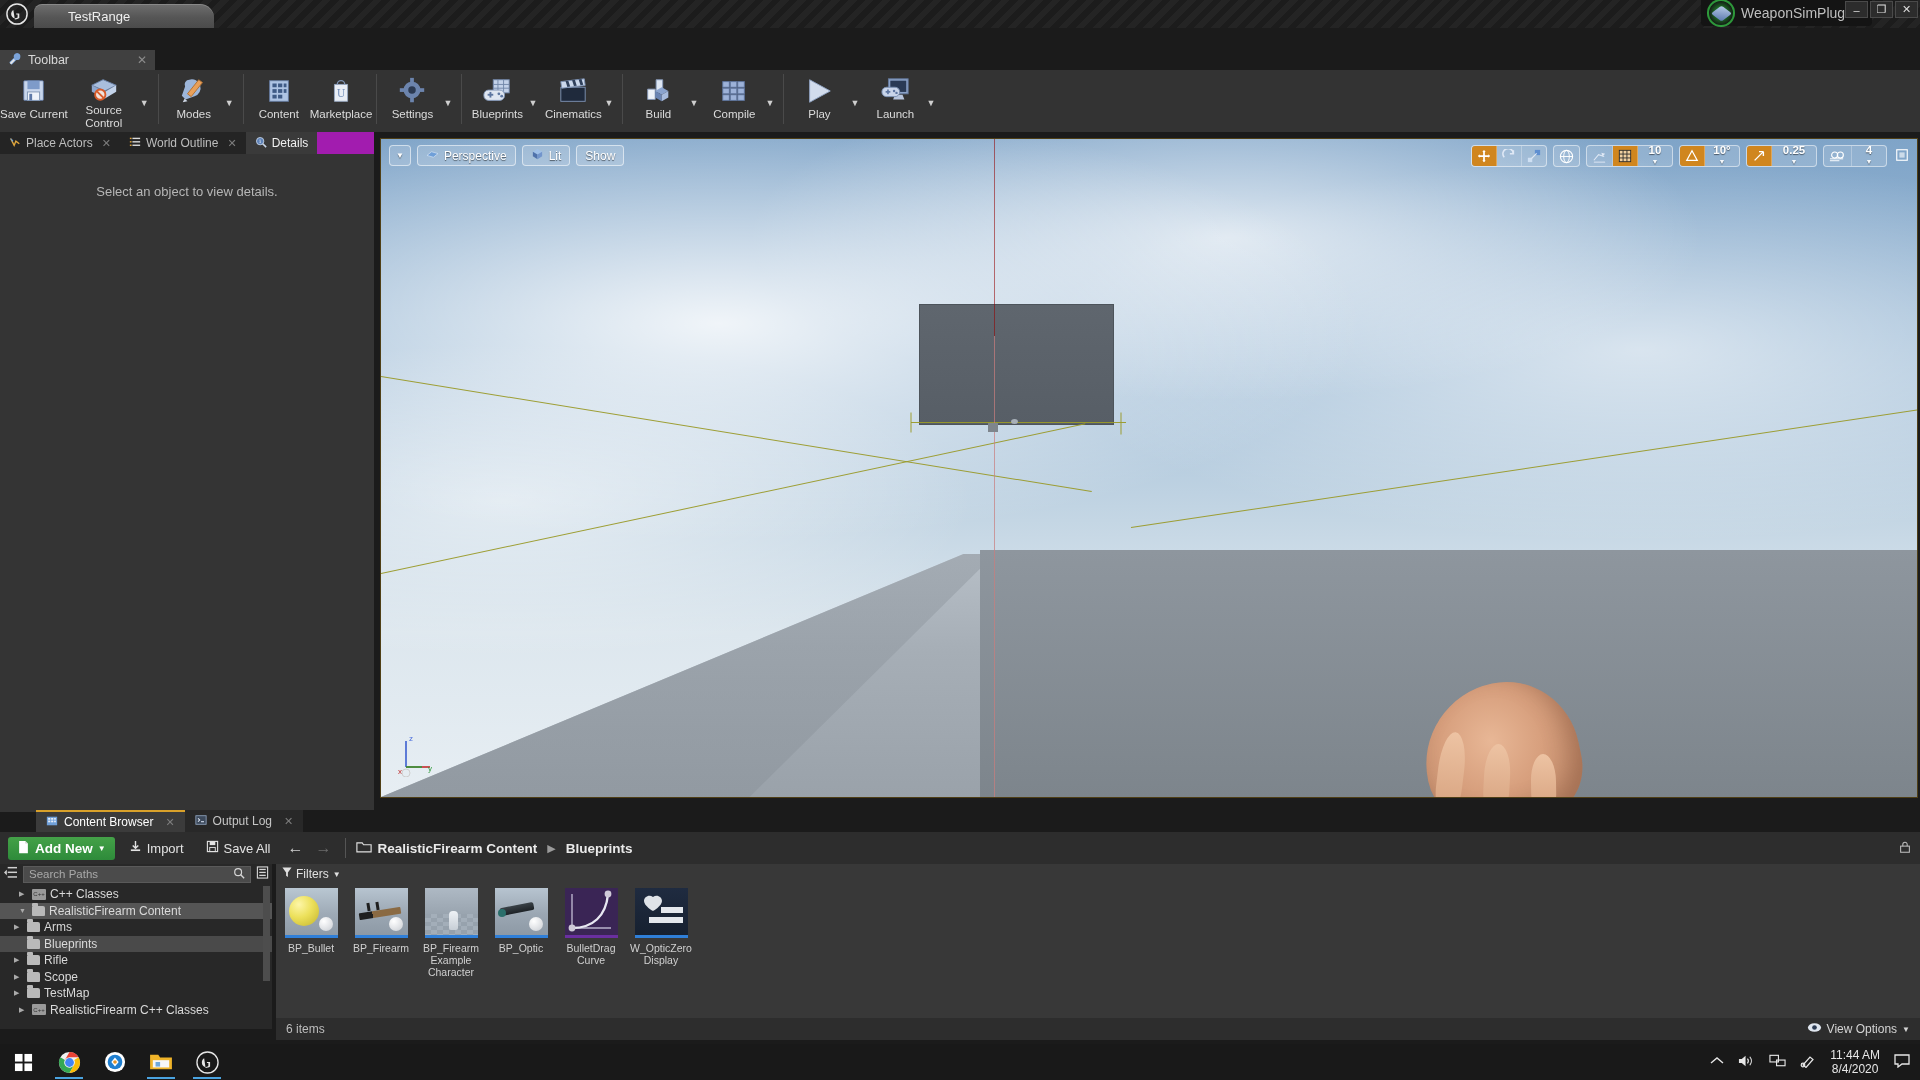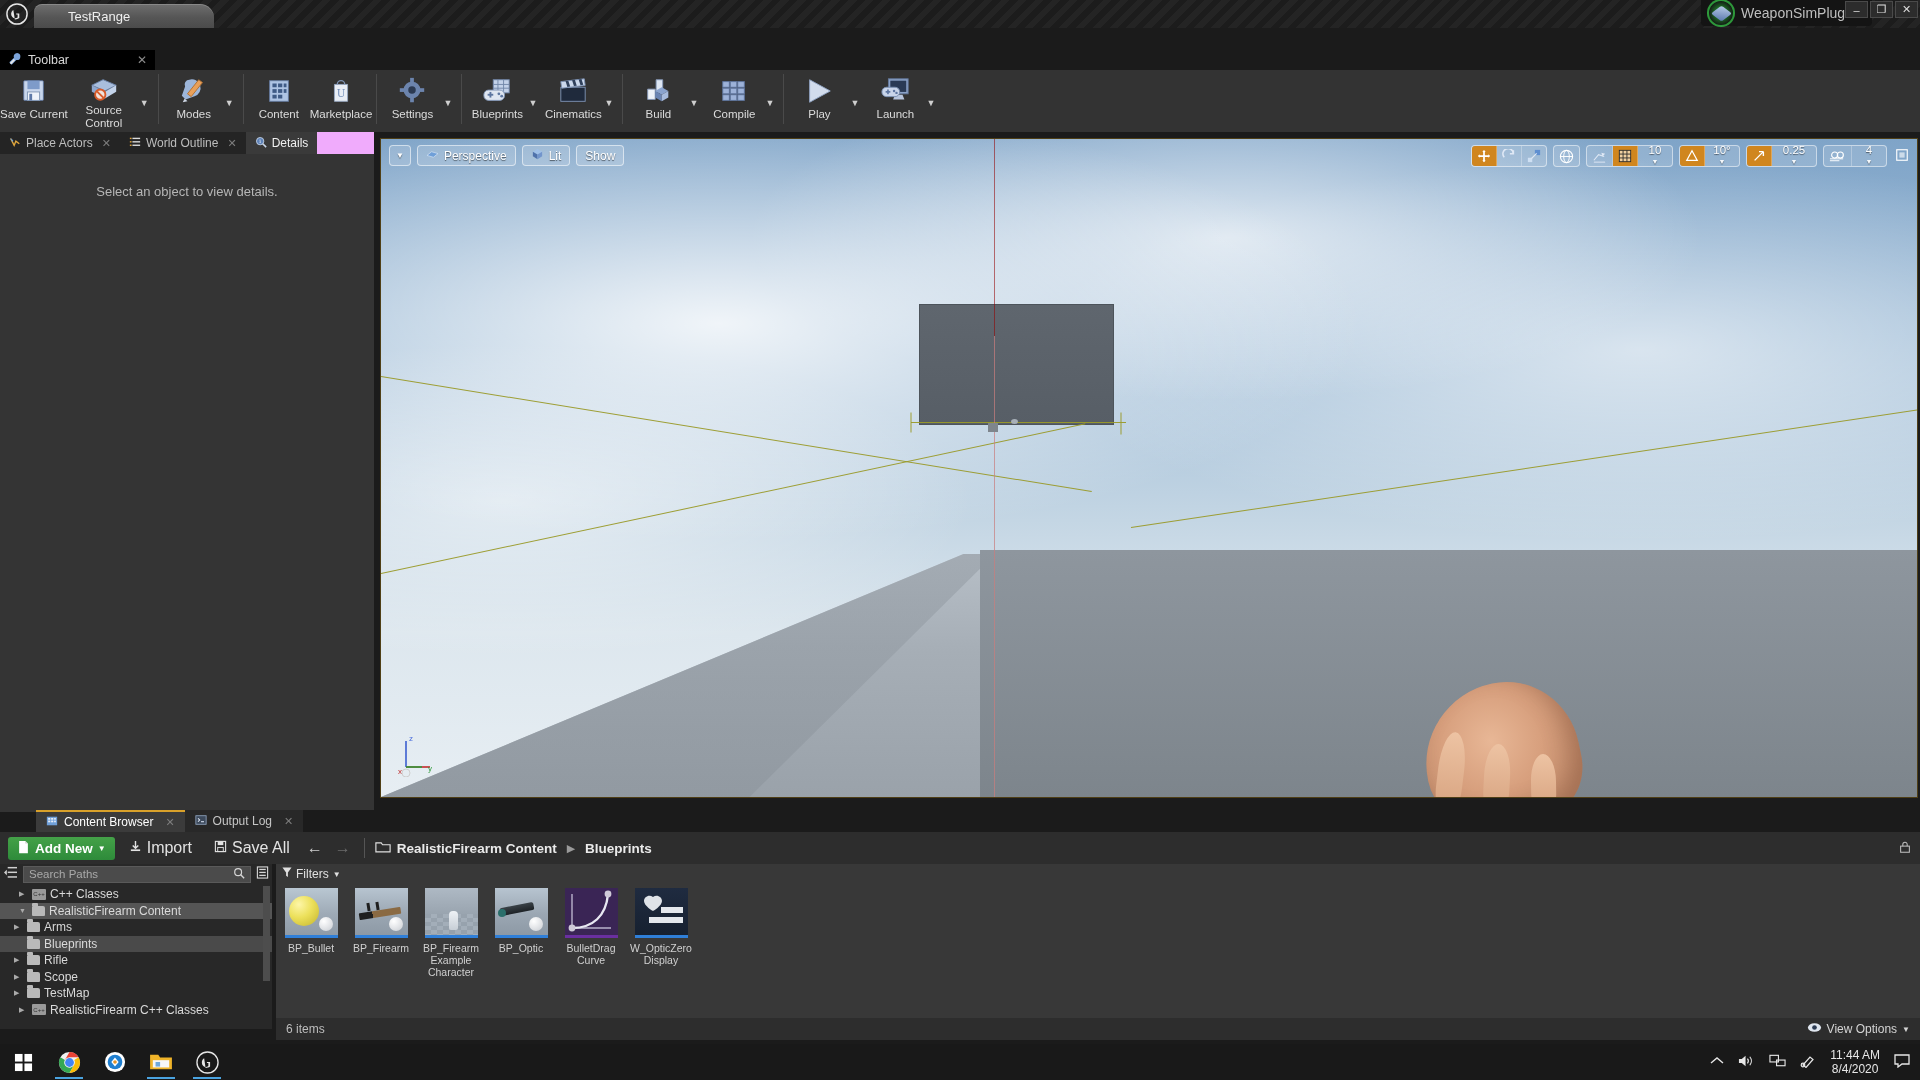--- a/index.html
+++ b/index.html
@@ -60,21 +60,21 @@
   }
   .menubar span { padding: 2px 9px; font-size: 13px; color: #cfcfcf; }
 
   
   .tbtabrow {
     position: absolute; left: 0; top: 50px; width: 1920px; height: 20px;
     background: #1b1b1b;
   }
   .tb-tab {
     position: absolute; left: 0; top: 0; height: 20px; width: 155px;
-    background: #000000; display: flex; align-items: center; gap: 6px; padding: 0 8px;
+    background: #404040; display: flex; align-items: center; gap: 6px; padding: 0 8px;
     font-size: 12.5px; color: #d8d8d8;
   }
   .tb-tab .x { margin-left: auto; color: #8c8c8c; font-size: 12px; }
 
   
   .maintoolbar {
     position: absolute; left: 0; top: 70px; width: 1920px; height: 62px;
     background: #333333; display: flex; align-items: flex-start;
   }
   .tb-group { display: flex; height: 62px; align-items: flex-start; }
@@ -89,21 +89,21 @@
   .tb-caret {
     width: 14px; height: 60px; display: flex; align-items: center; padding-top: 6px;
     color: #cfcfcf; font-size: 9px;
   }
 
   
   .leftpanel {
     position: absolute; left: 0; top: 132px; width: 374px; height: 680px;
     background: #282828;
   }
-  .lp-tabs { display: flex; height: 22px; background: #f0abfc; }
+  .lp-tabs { display: flex; height: 22px; background: #a21caf; }
   .lp-tab {
     display: flex; align-items: center; gap: 5px; padding: 0 9px; height: 22px;
     font-size: 12px; color: #bdbdbd; background: #242424;
   }
   .lp-tab.active { background: #3a3a3a; color: #f0f0f0; }
   .lp-tab .x { color: #7d7d7d; font-size: 11px; margin-left: 4px; }
   .lp-body { height: 658px; background: #343434; padding-top: 30px; text-align: center; }
   .lp-hint { font-size: 13px; color: #b6b6b6; }
 
   
@@ -166,20 +166,21 @@
   .vp-toolbar-r { position: absolute; right: 6px; top: 6px; display: flex; gap: 6px; align-items: center; }
   .vp-grp {
     height: 22px; display: flex; align-items: stretch; border-radius: 4px;
     border: 1px solid rgba(255,255,255,.5); overflow: hidden;
     background: rgba(255,255,255,.14);
   }
   .vp-cell {
     min-width: 22px; padding: 0 5px; display: flex; align-items: center; justify-content: center;
     color: #fff; font-size: 11.5px; text-shadow: 0 1px 1px rgba(0,0,0,.5);
     border-right: 1px solid rgba(255,255,255,.28);
+    font-weight: bold;
   }
   .vp-cell:last-child { border-right: 0; }
   .vp-cell.on { background: #d0861f; }
   .vp-num { flex-direction: column; line-height: 11px; min-width: 34px; }
   .vp-num .dn { font-size: 7px; opacity: .9; }
 
   
   .cbtabs { position: absolute; left: 12px; top: 810px; width: 1608px; height: 22px; background: #1b1b1b; display: flex; margin-left: 24px; }
   .cbtab {
     display: flex; align-items: center; gap: 6px; padding: 0 10px; height: 22px;
@@ -190,21 +191,21 @@
 
   .cbtoolbar {
     position: absolute; left: 0; top: 832px; width: 1920px; height: 32px;
     background: #2d2d2d; display: flex; align-items: center; gap: 6px; padding: 10px 8px;
   }
   .addnew {
     background: linear-gradient(180deg,#44a148,#2e8b3a); color: #fff; font-weight: bold;
     height: 23px; border-radius: 3px; padding: 0 9px; display: flex; align-items: center; gap: 5px;
     font-size: 13.5px;
   }
-  .cbbtn { display: flex; align-items: center; gap: 5px; padding: 0 8px; height: 23px; font-size: 16px; color: #e2e2e2; }
+  .cbbtn { display: flex; align-items: center; gap: 5px; padding: 0 8px; height: 23px; font-size: 13px; color: #e2e2e2; }
   .navarrow { color: #cfcfcf; font-size: 16px; padding: 0 3px; }
   .navarrow.dim { color: #6b6b6b; }
   .crumb-sep { color: #9a9a9a; font-size: 11px; padding: 0 4px; }
   .crumb { font-size: 13.5px; color: #eaeaea; font-weight: bold; }
 
   .pathpanel { position: absolute; left: 0; top: 864px; width: 272px; height: 165px; background: #282828; }
   .searchrow { display: flex; align-items: center; gap: 5px; height: 20px; padding: 0 3px; }
   .searchbox {
     flex: 1; height: 17px; background: #4b4b4b; border: 1px solid #5a5a5a;
     display: flex; align-items: center; padding: 0 5px; color: #a9a9a9; font-size: 11.5px;

